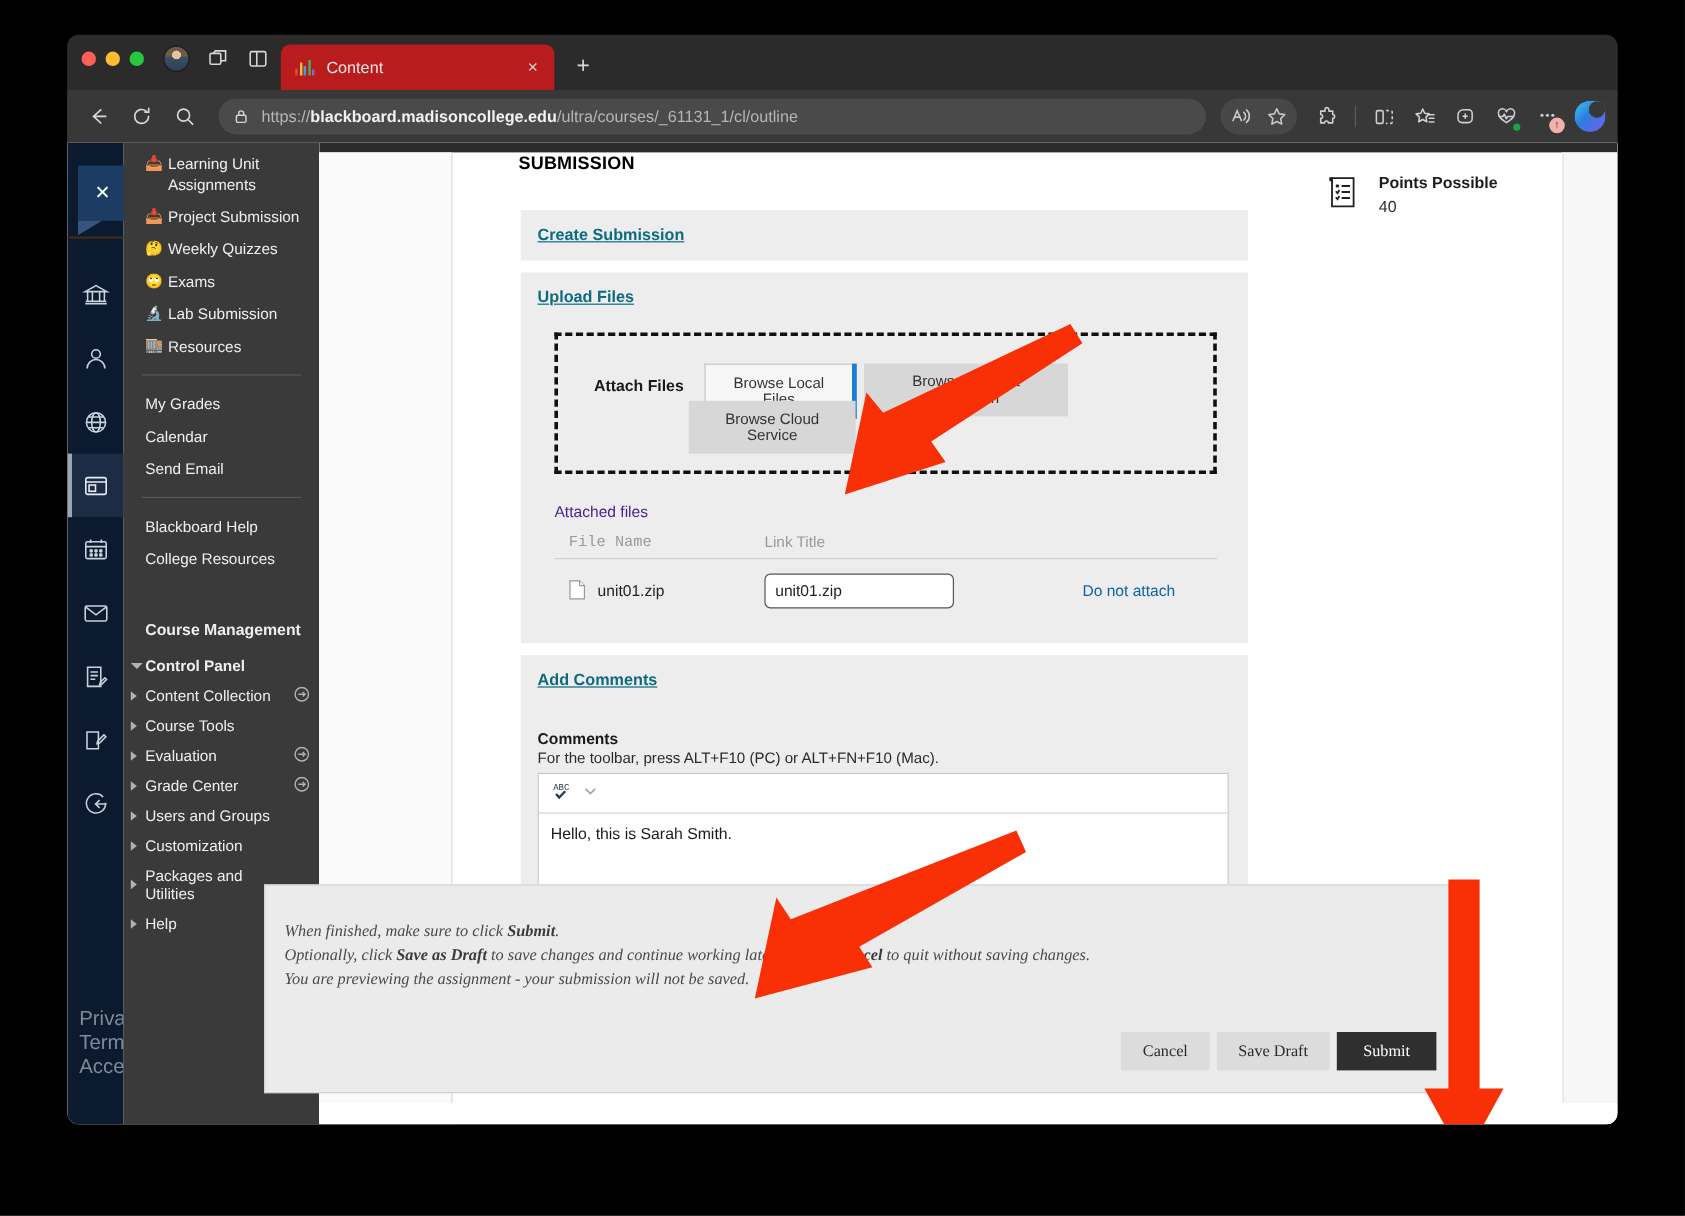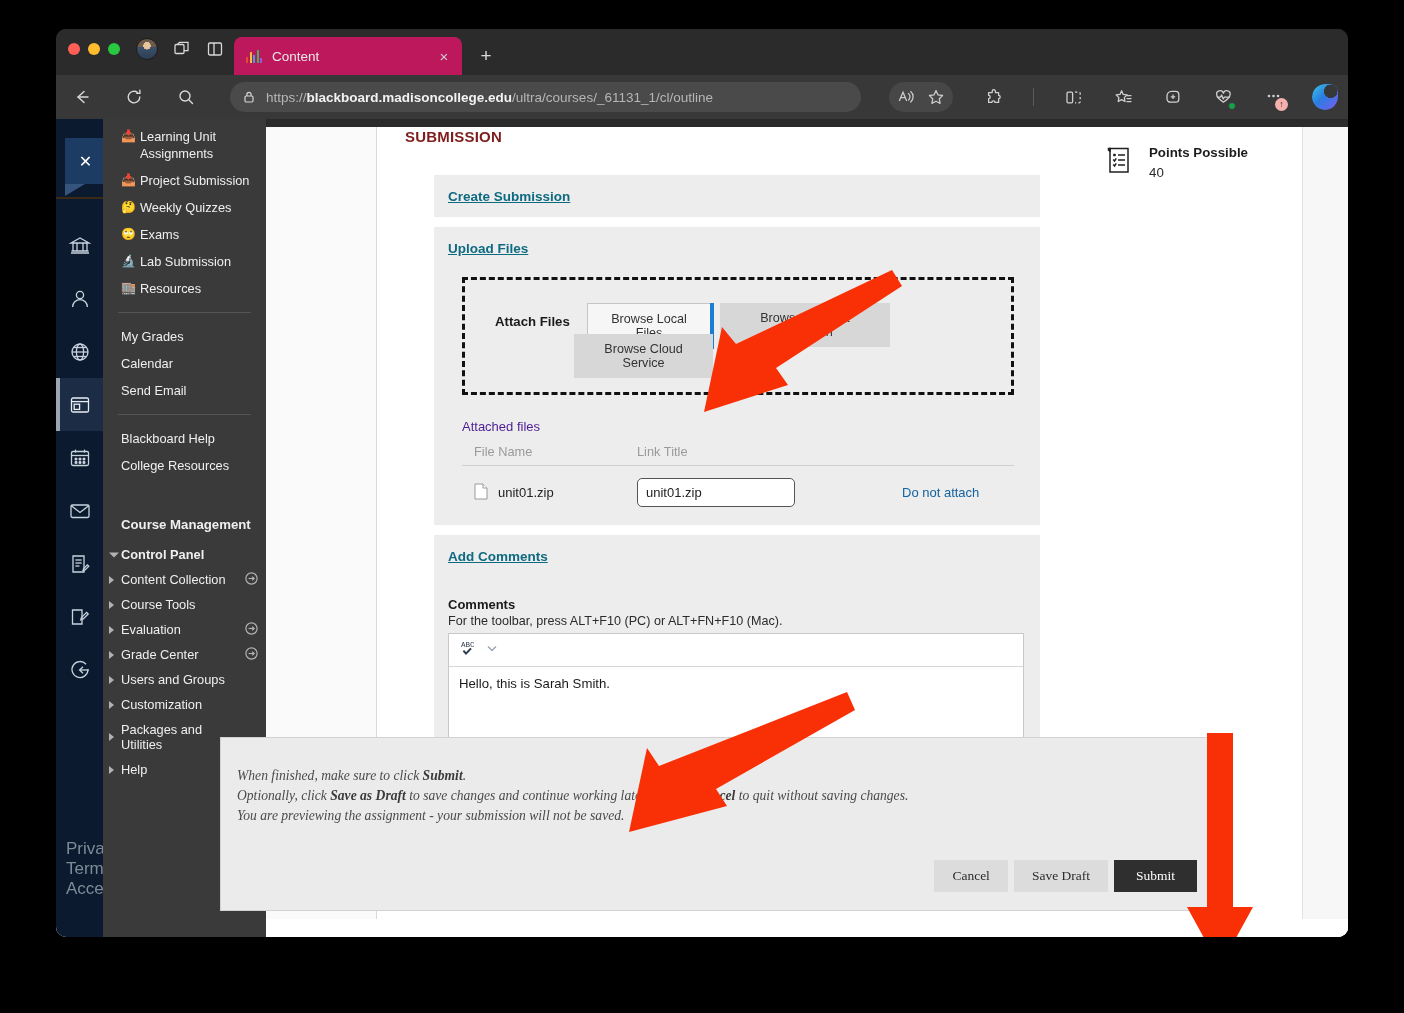--- a/index.html
+++ b/index.html
@@ -47,21 +47,21 @@
       radial-gradient(circle at 50% 34%, #e8c49a 0 22%, transparent 23%),
       linear-gradient(to bottom, #6c5b4a 0 40%, #3b5068 41%, #2d3f55 100%);
     background-color: #5b4a3c;
     border: 1px solid #1c1c1c;
   }
 
   .tab {
     position: relative;
     margin-left: 10px;
     width: 228px; height: 38px;
-    background: #be185d;
+    background: #b91c1c;
     border-radius: 8px 8px 0 0;
     display: flex; align-items: center;
     padding: 0 8px 0 12px;
     color: #e8e8e8;
     font-size: 13.5px;
   }
   .tab-favicon {
     width: 16px; height: 14px;
     display: flex; align-items: flex-end; gap: 1.5px;
     margin-right: 10px;
@@ -78,21 +78,21 @@
     display: flex; align-items: center; justify-content: center;
     color: #d8d8d8; font-size: 19px; font-weight: 300;
   }
 
   
   #toolbar-row {
     height: 44px;
     background: #383838;
     display: flex; align-items: center;
     padding: 0 10px;
-    gap: 20px;
+    gap: 4px;
   }
   .nav-btn {
     width: 32px; height: 32px; border-radius: 6px;
     display: flex; align-items: center; justify-content: center;
     color: #d0d0d0;
   }
   #omnibox {
     flex: 1;
     height: 30px;
     background: #4a4a4a;
@@ -241,22 +241,22 @@
     left: 210px; right: 0; top: 0; bottom: 0;
     background: #fff;
     overflow: hidden;
   }
   #content-topbar {
     height: 8px; background: #2b2b2b;
   }
   #content-inner { position: relative; }
 
   #submission-title {
-    position: absolute; left: 139px; top: 1px;
-    font-size: 15px; font-weight: bold; color: #7f1d1d;
+    position: absolute; left: 166px; top: 1px;
+    font-size: 15px; font-weight: bold; color: #000000;
     letter-spacing: 0.2px;
   }
   #content-left-border {
     position: absolute; left: 110px; top: 8px; bottom: 0;
     width: 1px; background: #d9d9d9;
   }
   #content-left-strip {
     position: absolute; left: 0; top: 8px; bottom: 0; width: 110px;
     background: #fafafa;
   }
@@ -309,21 +309,21 @@
   #btn-browse-content { left: 255px; top: 23px; width: 170px; }
   #btn-browse-cloud { left: 109px; top: 54px; width: 139px; }
 
   #attached-files { margin: 24px 12px 0 14px; padding-bottom: 18px; }
   #attached-files-title { font-size: 13px; font-weight: normal; color: #4c1d95; margin-bottom: 8px; }
   .af-head {
     display: flex; font-size: 12.8px; color: #9a9a9a;
     padding: 2px 0 6px 12px;
     border-bottom: 1px solid #cfcfcf;
   }
-  .af-head .c1 { width: 163px; }
+  .af-head .c1 { width: 163px; font-family: Liberation Mono, monospace; }
   .af-row { display: flex; align-items: center; padding: 12px 0 0 12px; }
   .af-row .c1 { width: 163px; display: flex; align-items: center; gap: 10px; font-size: 13px; color: #222; }
   .af-row .c2 { width: 265px; }
   .af-row .c3 { font-size: 13px; color: #1263a0; }
   #link-title-input {
     width: 158px; height: 29px;
     border: 1px solid #555; border-radius: 5px;
     background: #fff; padding: 0 8px;
     font-size: 13px; color: #222;
     font-family: "Liberation Sans", sans-serif;
@@ -756,21 +756,21 @@
             <div id="points-value">40</div>
           </span>
         </div>
 
         <div id="main-col">
 
           <div class="panel">
             <a class="panel-link">Create Submission</a>
           </div>
 
-          <div class="panel" style="padding-bottom:0;margin-bottom:10px;">
+          <div class="panel" style="padding-bottom:11px;margin-bottom:10px;">
             <a class="panel-link">Upload Files</a>
 
             
             <div id="attach-box">
               <div id="attach-label">Attach Files</div>
               <button class="attach-btn" id="btn-browse-local">Browse Local Files</button>
               <button class="attach-btn" id="btn-browse-content">Browse Content Collection</button>
               <button class="attach-btn" id="btn-browse-cloud">Browse Cloud Service</button>
             </div>
 

